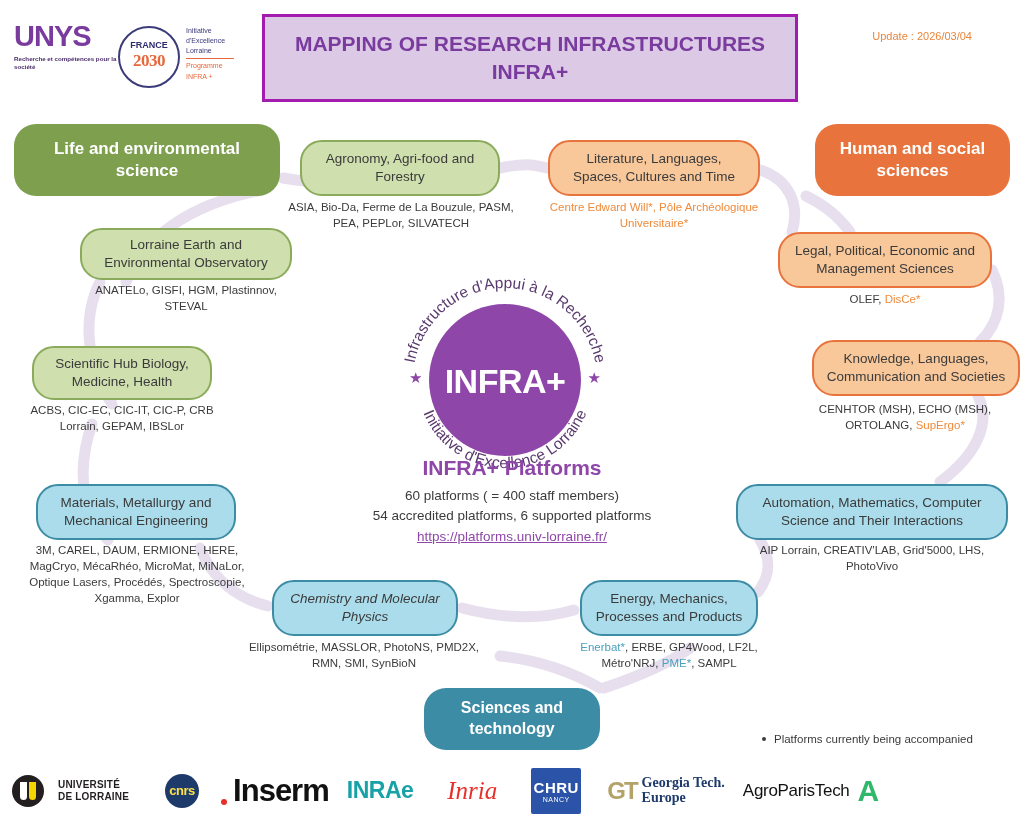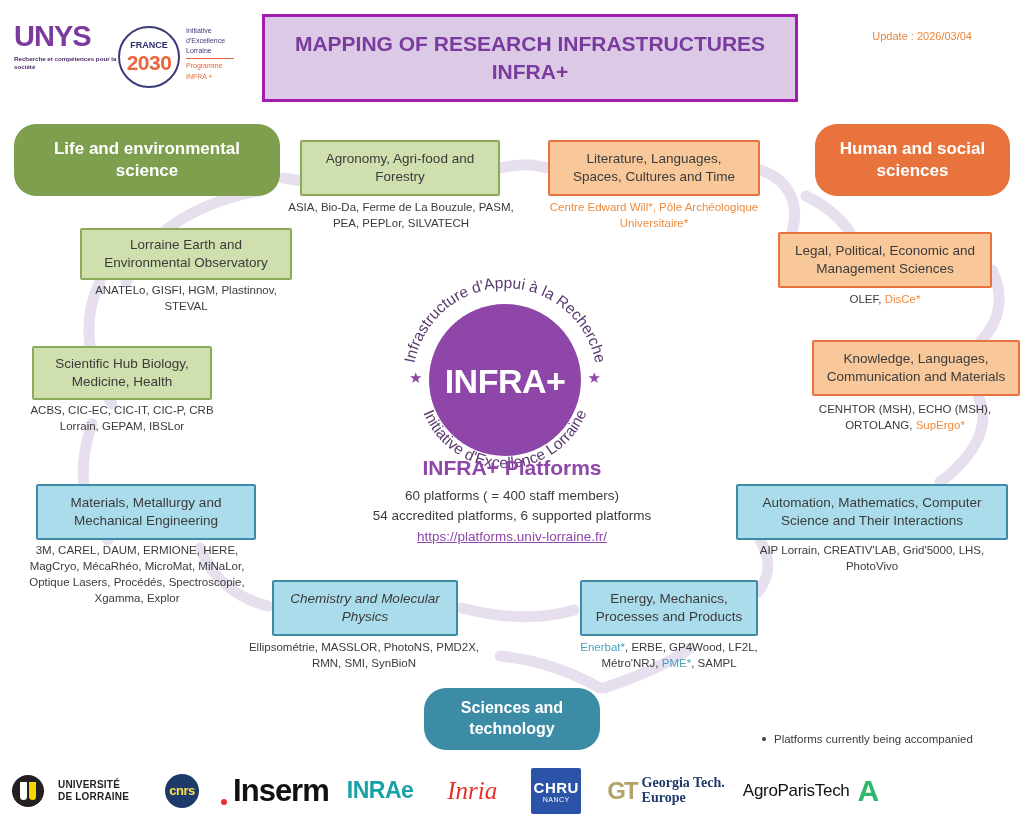--- a/index.html
+++ b/index.html
@@ -13,60 +13,60 @@
 
   
   #logo-unys{left:14px;top:22px;width:110px;}
   .unys-word{font-size:29px;font-weight:bold;color:#7a3b9e;letter-spacing:-1px;line-height:1;}
   .unys-sub{font-size:6.2px;font-weight:bold;color:#4a2b6b;line-height:1.35;margin-top:4px;}
 
   #logo-france2030{left:118px;top:18px;width:130px;height:78px;}
   .f2030-circle{position:absolute;left:0;top:8px;width:62px;height:62px;border-radius:50%;
      border:2px solid #3b3b7a;box-sizing:border-box;}
   .f2030-france{position:absolute;left:4px;top:22px;width:54px;text-align:center;font-size:9px;font-weight:bold;color:#2d2d6e;}
-  .f2030-2030{position:absolute;left:4px;top:33px;width:54px;text-align:center;font-size:21px;font-weight:bold;color:#e8673c;letter-spacing:-0.5px;}
+  .f2030-2030{position:absolute;left:4px;top:33px;width:54px;text-align:center;font-size:17px;font-weight:bold;color:#e8673c;letter-spacing:-0.5px;font-family:Liberation Serif, serif;}
   .f2030-txt{position:absolute;left:68px;top:8px;width:62px;font-size:7px;line-height:1.45;color:#3b3b7a;}
   .f2030-txt .rule{border-top:1px solid #e8673c;margin:2px 0 2px 0;width:48px;}
   .f2030-txt .org{color:#e8673c;}
 
   #title-box{left:262px;top:14px;width:536px;height:88px;background:#dcc9e6;
      border:3px solid #a21caf;box-sizing:border-box;display:flex;align-items:center;justify-content:center;}
   #title-text{font-size:21px;font-weight:bold;color:#7a3b9e;text-align:center;line-height:1.35;}
 
   #update-text{right:52px;top:30px;font-size:11px;color:#e8863c;}
 
   
   .cat{border-radius:22px;display:flex;align-items:center;justify-content:center;
        text-align:center;color:#ffffff;font-weight:bold;font-size:17px;line-height:1.3;padding:0 14px;box-sizing:border-box;}
   #cat-life{left:14px;top:124px;width:266px;height:72px;background:#7d9f4e;}
   #cat-human{left:815px;top:124px;width:195px;height:72px;background:#e8733c;}
   #cat-sci{left:424px;top:688px;width:176px;height:62px;background:#3d8ca6;font-size:16px;}
 
   
-  .pill{border-radius:2px;box-sizing:border-box;display:flex;align-items:center;
+  .pill{border-radius:22px;box-sizing:border-box;display:flex;align-items:center;
         justify-content:center;text-align:center;font-size:13.5px;line-height:1.32;padding:0 12px;color:#3b3b3b;}
   .pill.green{background:#cfdfae;border:2px solid #8aab5b;}
   .pill.orange{background:#f8c79a;border:2px solid #e8733c;}
   .pill.blue{background:#aadceb;border:2px solid #3d8ca6;}
 
   .plats{position:absolute;text-align:center;font-size:11.5px;line-height:1.38;color:#3b3b3b;}
   .hl-orange{color:#ef8b3c;}
   .hl-blue{color:#4aa0bd;}
 
   
   #pill-agronomy{left:300px;top:140px;width:200px;height:56px;}
   #plats-agronomy{left:288px;top:200px;width:226px;}
 
   #pill-lorraine{left:80px;top:228px;width:212px;height:52px;}
   #plats-lorraine{left:82px;top:283px;width:208px;}
 
   #pill-hub{left:32px;top:346px;width:180px;height:54px;}
   #plats-hub{left:16px;top:403px;width:212px;}
 
-  #pill-materials{left:36px;top:484px;width:220px;height:56px;}
+  #pill-materials{left:36px;top:484px;width:200px;height:56px;}
   #plats-materials{left:14px;top:543px;width:246px;}
 
   #pill-chem{left:272px;top:580px;width:186px;height:56px;font-style:italic;}
   #plats-chem{left:248px;top:640px;width:232px;}
 
   #pill-energy{left:580px;top:580px;width:178px;height:56px;}
   #plats-energy{left:556px;top:640px;width:226px;}
 
   #pill-auto{left:736px;top:484px;width:272px;height:56px;}
   #plats-auto{left:752px;top:543px;width:240px;}
@@ -210,21 +210,21 @@
 <div class="abs pill orange" id="pill-literature">Literature, Languages, Spaces, Cultures and Time</div>
 <div class="plats" id="plats-literature">
   <span class="hl-orange">Centre Edward Will*, Pôle Archéologique Universitaire*</span>
 </div>
 
 <div class="abs pill orange" id="pill-legal">Legal, Political, Economic and Management Sciences</div>
 <div class="plats" id="plats-legal">
   <span>OLEF, </span><span class="hl-orange">DisCe*</span>
 </div>
 
-<div class="abs pill orange" id="pill-knowledge">Knowledge, Languages, Communication and Materials</div>
+<div class="abs pill orange" id="pill-knowledge">Knowledge, Languages, Communication and Societies</div>
 <div class="plats" id="plats-knowledge">
   <span>CENHTOR (MSH), ECHO (MSH), ORTOLANG, </span><span class="hl-orange">SupErgo*</span>
 </div>
 
 <div class="abs pill blue" id="pill-auto">Automation, Mathematics, Computer Science and Their Interactions</div>
 <div class="plats" id="plats-auto">AIP Lorrain, CREATIV'LAB, Grid'5000, LHS, PhotoVivo</div>
 
 <div class="abs pill blue" id="pill-energy">Energy, Mechanics, Processes and Products</div>
 <div class="plats" id="plats-energy">
   <span class="hl-blue">Enerbat*</span><span>, ERBE, GP4Wood, LF2L, Métro'NRJ, </span><span class="hl-blue">PME*</span><span>, SAMPL</span>

